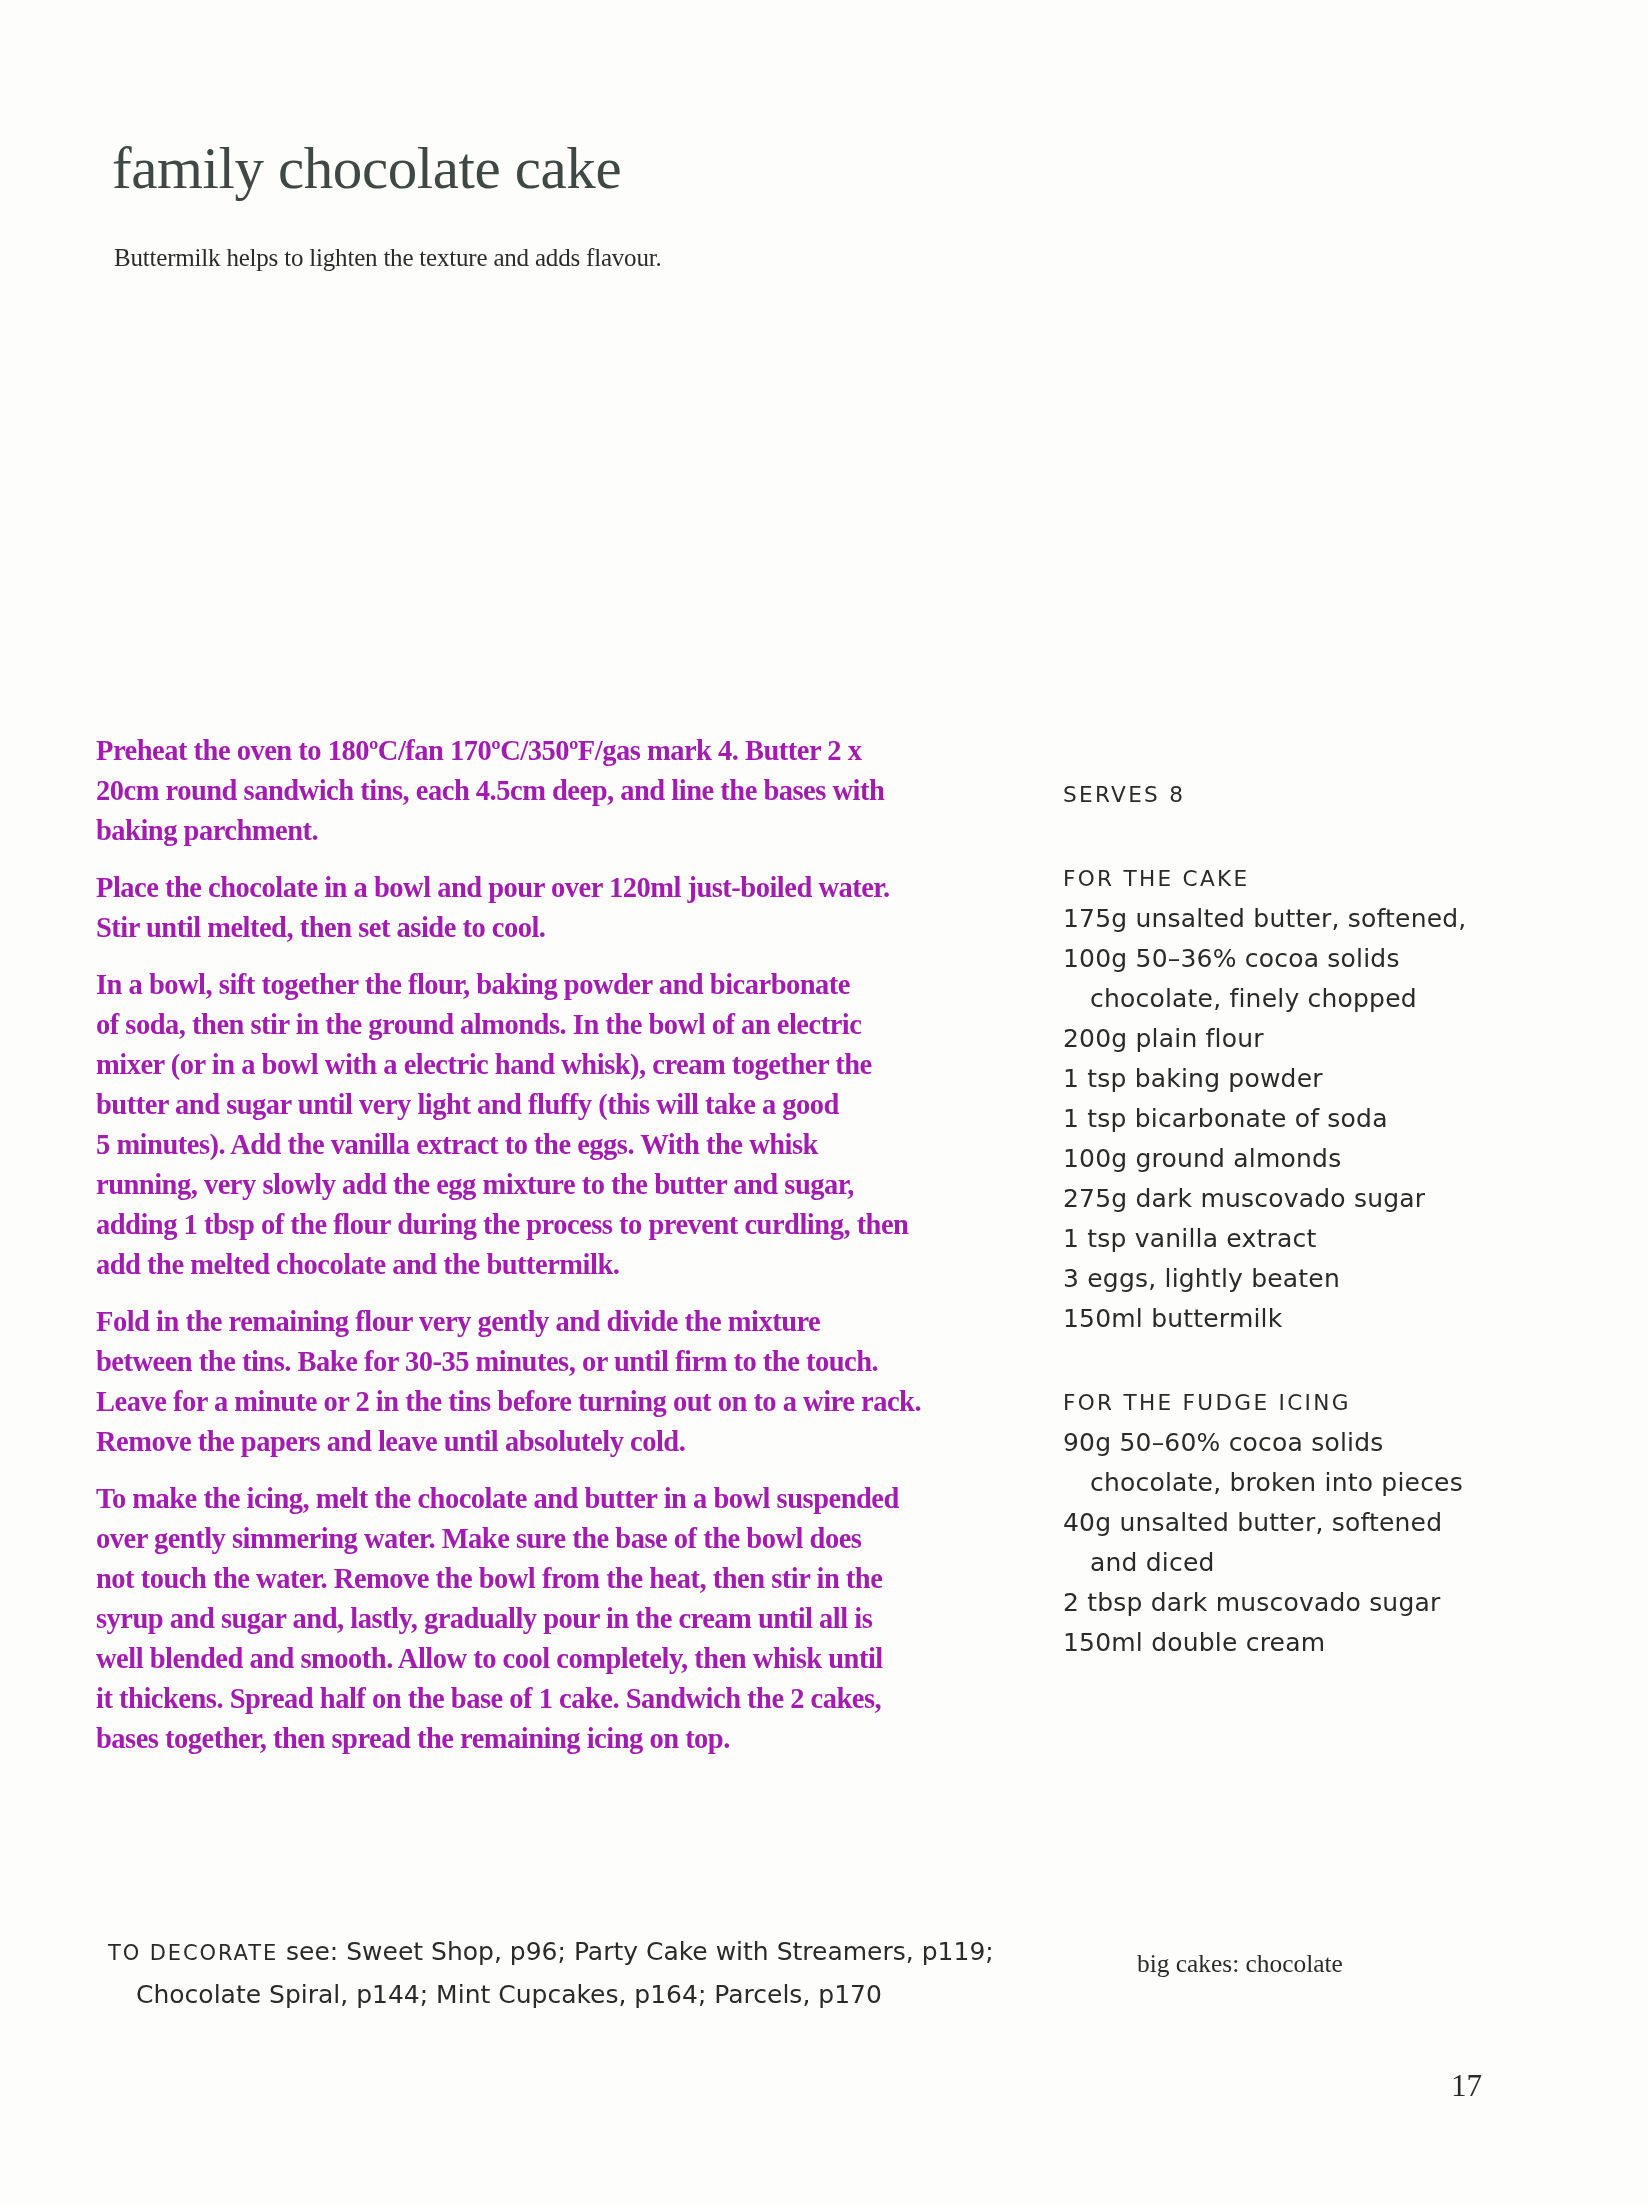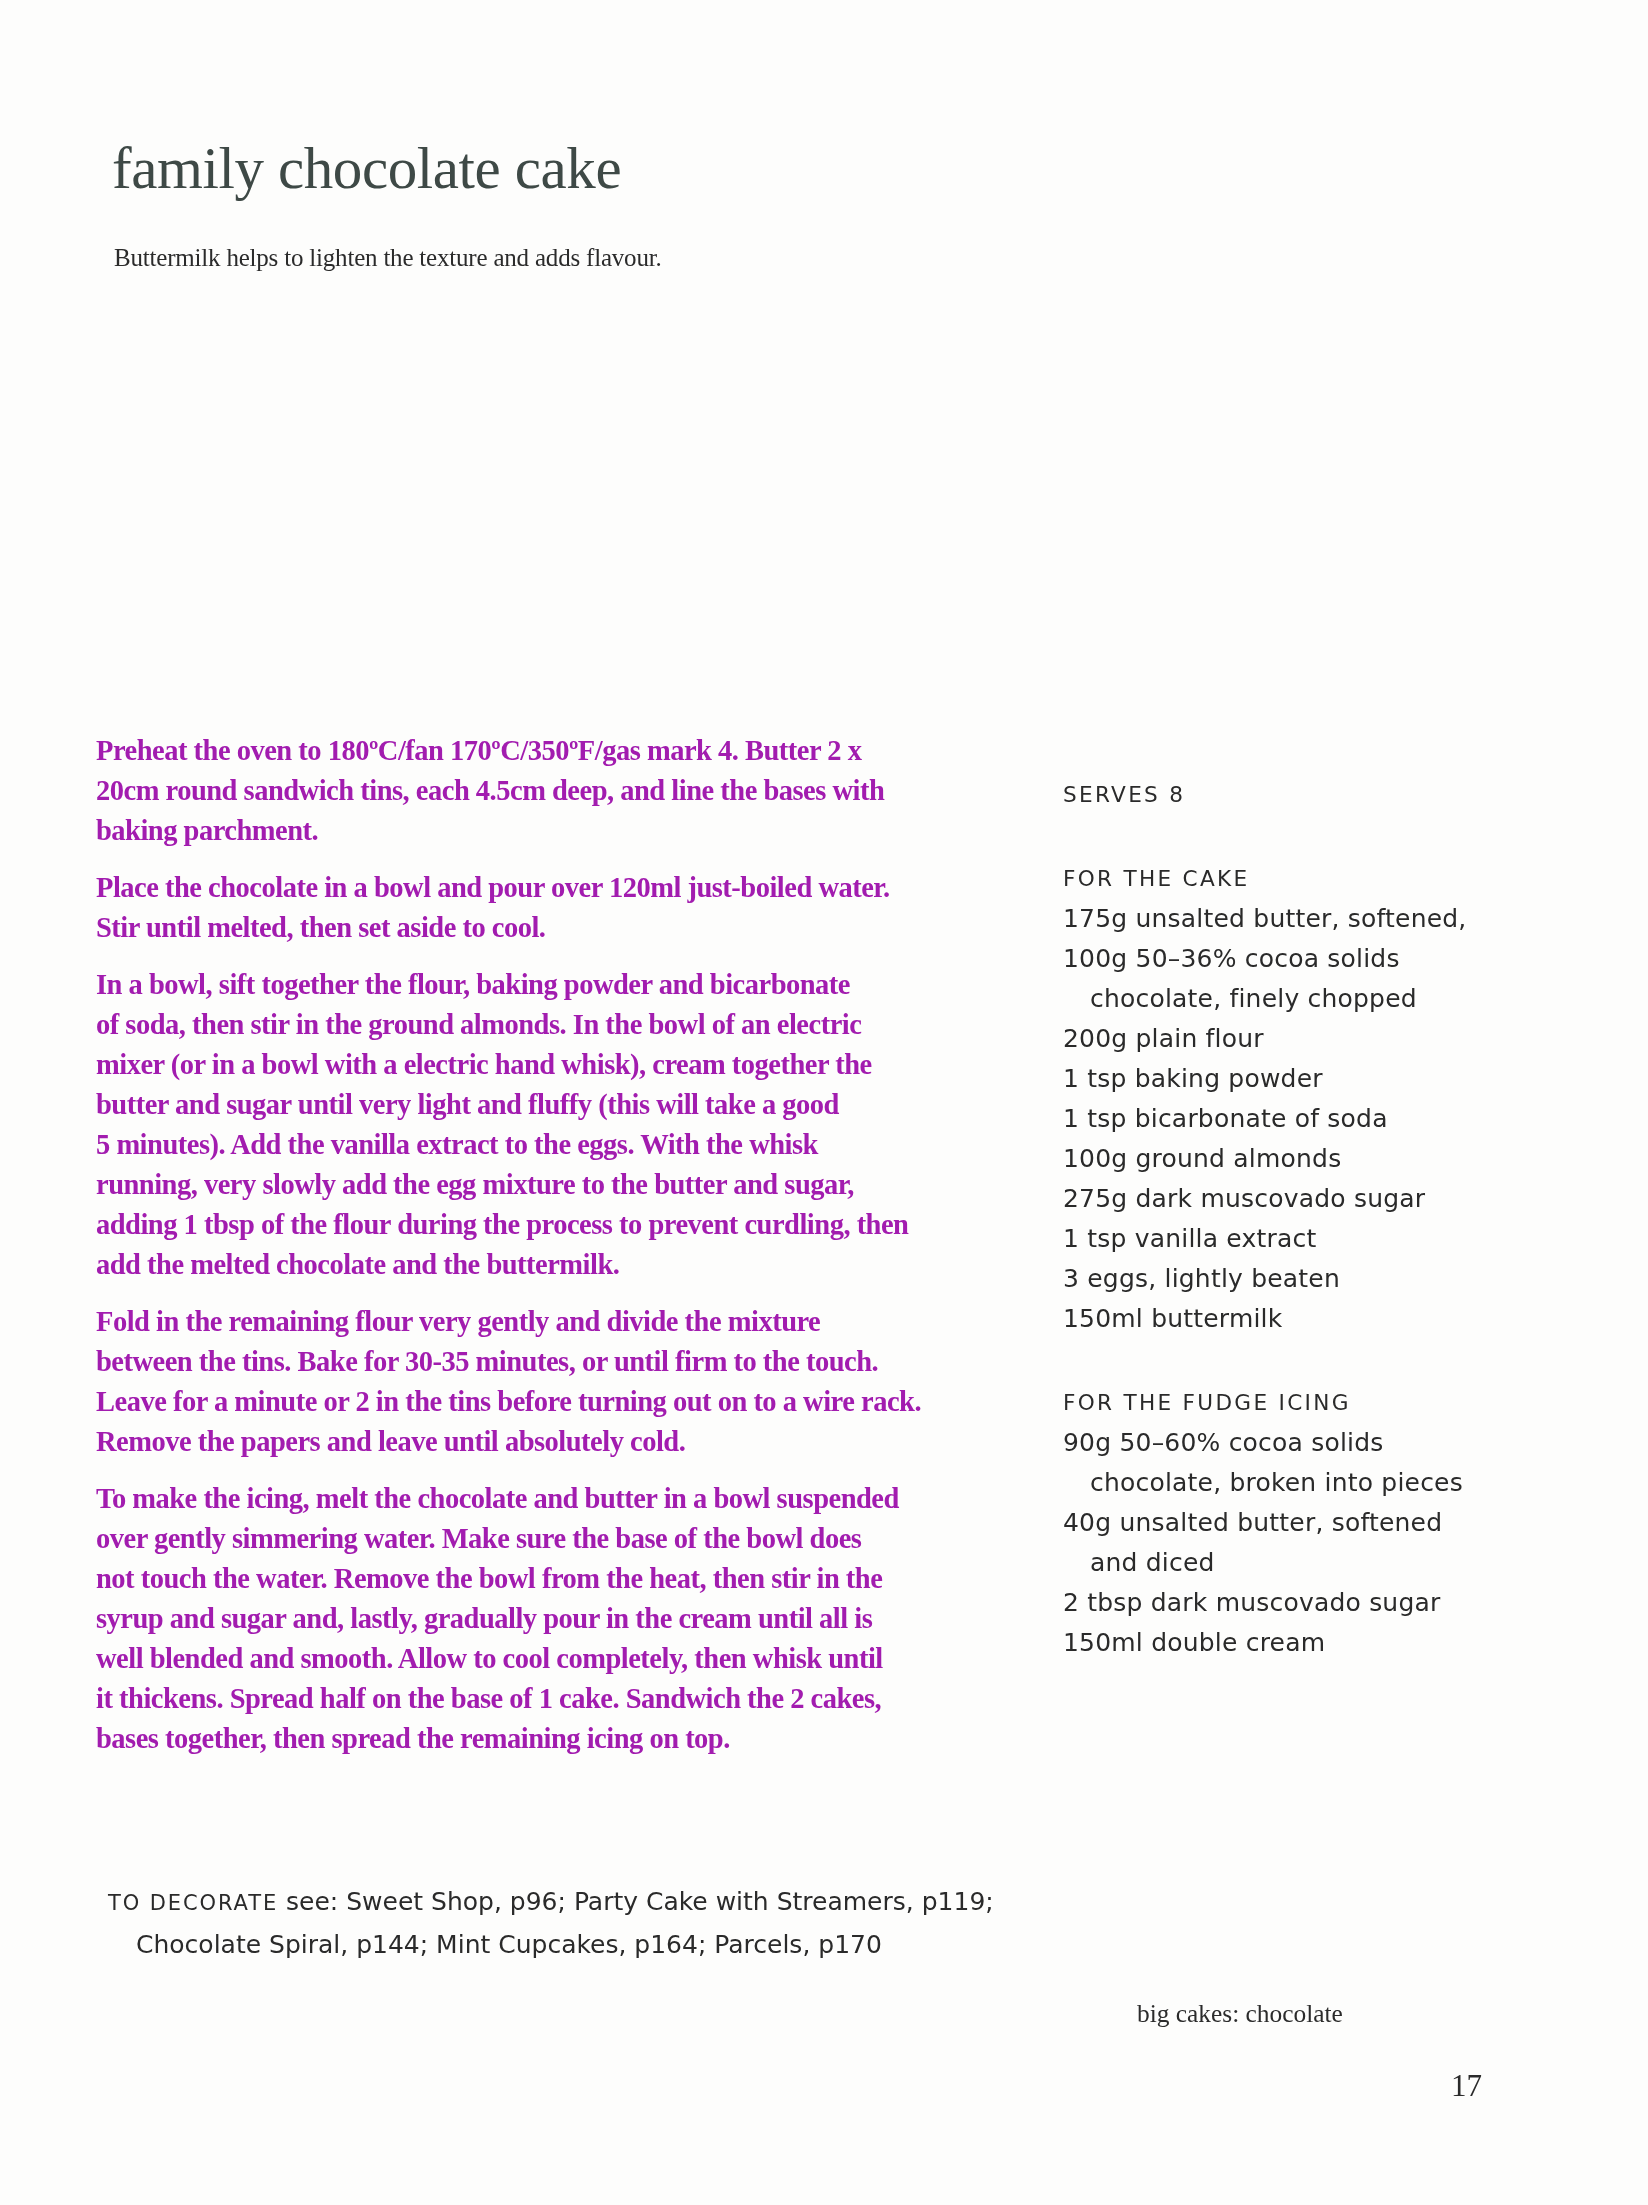--- a/index.html
+++ b/index.html
@@ -71,37 +71,37 @@
     }
     .ingredients .serves { margin-bottom: 40px; }
     .ingredients .section { margin-bottom: 40px; }
     .ingredients ul { list-style: none; margin: 0; padding: 0; }
     .ingredients li { margin: 0; }
     .ingredients .cont { display: block; padding-left: 27px; }
 
     .decorate {
       position: absolute;
       left: 108px;
-      top: 1881px;
+      top: 1931px;
       width: 962px;
       font-family: "DejaVu Sans", "Liberation Sans", sans-serif;
       font-size: 25px;
       line-height: 41px;
       color: #2a2a2a;
     }
     .decorate .label {
       font-size: 21px;
       letter-spacing: 1.9px;
     }
     .decorate .line2 { display: block; padding-left: 28px; }
 
     .footer-section {
       position: absolute;
       left: 1137px;
-      top: 1996px;
+      top: 1946px;
       font-family: "Liberation Serif", "DejaVu Serif", serif;
       font-size: 25.4px;
       line-height: 34px;
       color: #2b2b2b;
     }
     .page-number {
       position: absolute;
       left: 1451px;
       top: 2067px;
       font-family: "Liberation Serif", "DejaVu Serif", serif;

